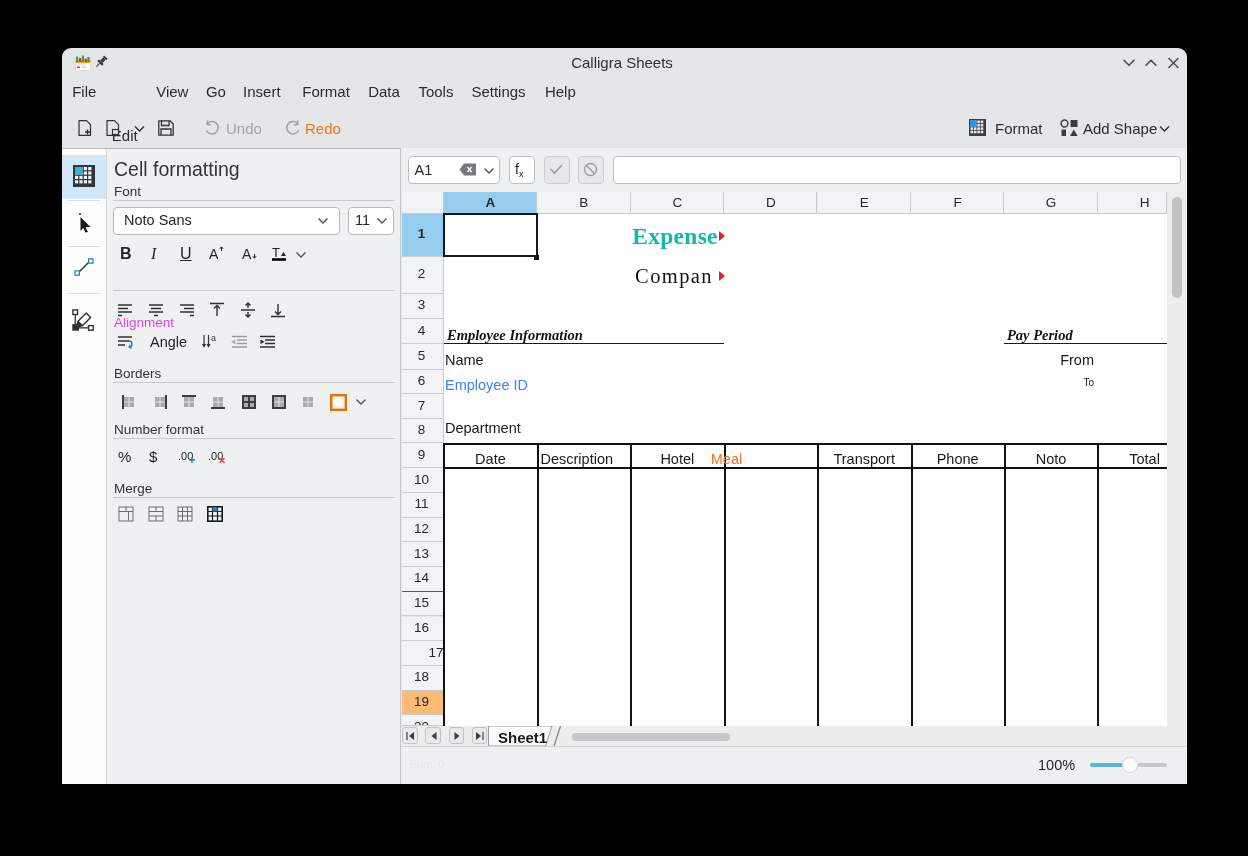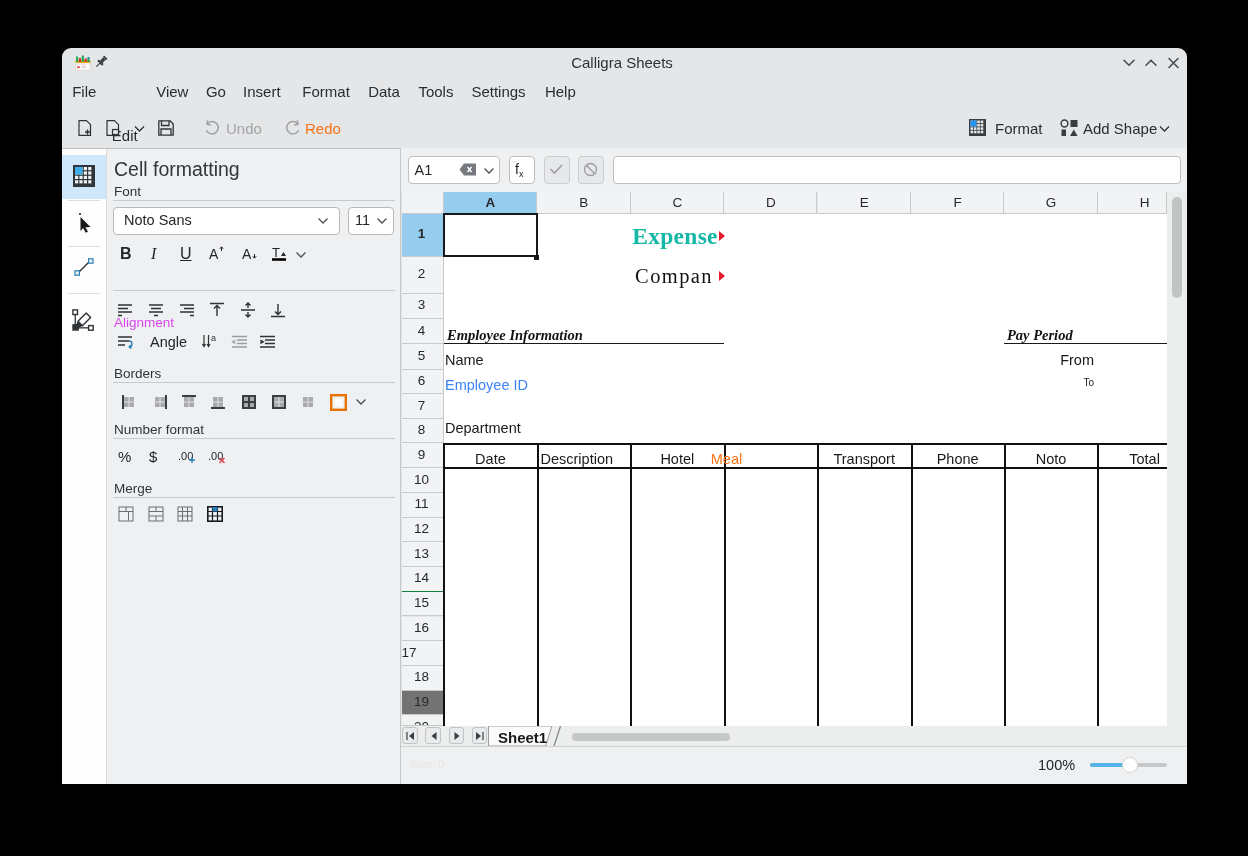--- a/index.html
+++ b/index.html
@@ -397,26 +397,26 @@
 <div class="a" style="left:401.5px;top:567.1px;width:42.19999999999999px;height:24.699999999999932px;background:#f2f3f4;border-right:1px solid #c8c9ca;border-bottom:1px solid #15803d;overflow:hidden;">
     <div style="position:absolute;left:0;top:3.3500000000000227px;width:40.19999999999999px;text-align:center;font-size:13.5px;font-weight:normal;color:#26282b;">14</div>
   </div>
 <div class="a" style="left:401.5px;top:591.8px;width:42.19999999999999px;height:24.700000000000045px;background:#f2f3f4;border-right:1px solid #c8c9ca;border-bottom:1px solid #c8c9ca;overflow:hidden;">
     <div style="position:absolute;left:0;top:3.3500000000000227px;width:40.19999999999999px;text-align:center;font-size:13.5px;font-weight:normal;color:#26282b;">15</div>
   </div>
 <div class="a" style="left:401.5px;top:616.5px;width:42.19999999999999px;height:24.700000000000045px;background:#f2f3f4;border-right:1px solid #c8c9ca;border-bottom:1px solid #c8c9ca;overflow:hidden;">
     <div style="position:absolute;left:0;top:3.3500000000000227px;width:40.19999999999999px;text-align:center;font-size:13.5px;font-weight:normal;color:#26282b;">16</div>
   </div>
 <div class="a" style="left:401.5px;top:641.2px;width:42.19999999999999px;height:24.699999999999932px;background:#f2f3f4;border-right:1px solid #c8c9ca;border-bottom:1px solid #c8c9ca;overflow:hidden;">
-    <div style="position:absolute;left:0;top:3.349999999999909px;width:42px;text-align:left;font-size:13.5px;font-weight:normal;color:#26282b;">17</div>
+    <div style="position:absolute;left:0;top:3.349999999999909px;width:42px;text-align:right;font-size:13.5px;font-weight:normal;color:#26282b;">17</div>
   </div>
 <div class="a" style="left:401.5px;top:665.9px;width:42.19999999999999px;height:24.700000000000045px;background:#f2f3f4;border-right:1px solid #c8c9ca;border-bottom:1px solid #c8c9ca;overflow:hidden;">
     <div style="position:absolute;left:0;top:3.3500000000000227px;width:40.19999999999999px;text-align:center;font-size:13.5px;font-weight:normal;color:#26282b;">18</div>
   </div>
-<div class="a" style="left:401.5px;top:690.6px;width:42.19999999999999px;height:24.699999999999932px;background:#737373;border-right:1px solid #c8c9ca;border-bottom:1px solid #c8c9ca;overflow:hidden;">
+<div class="a" style="left:401.5px;top:690.6px;width:42.19999999999999px;height:24.699999999999932px;background:#fdba74;border-right:1px solid #c8c9ca;border-bottom:1px solid #c8c9ca;overflow:hidden;">
     <div style="position:absolute;left:0;top:3.3500000000000227px;width:40.19999999999999px;text-align:center;font-size:13.5px;font-weight:normal;color:#26282b;">19</div>
   </div>
 <div class="a" style="left:401.5px;top:715.3px;width:42.19999999999999px;height:10.700000000000045px;background:#f2f3f4;border-right:1px solid #c8c9ca;border-bottom:1px solid #c8c9ca;overflow:hidden;">
     <div style="position:absolute;left:0;top:3.3500000000000227px;width:40.19999999999999px;text-align:center;font-size:13.5px;font-weight:normal;color:#26282b;">20</div>
   </div>
 <div class="a" style="left:579px;top:223px;width:192px;text-align:center;font-size:23.5px;letter-spacing:0.3px;font-weight:bold;font-family:'Liberation Serif',serif;color:#14b8a6;">Expense</div>
 <svg class="a" style="left:718.5px;top:230.5px" width="6" height="10" viewBox="0 0 6 10">
     <path d="M0 0 L6 5 L0 10 Z" fill="#e31b2c"></path>
   </svg>
 <div class="a" style="left:580px;top:264.5px;width:188px;text-align:center;font-size:20.5px;letter-spacing:1.4px;font-family:'Liberation Serif',serif;color:#101214;">Compan</div>

